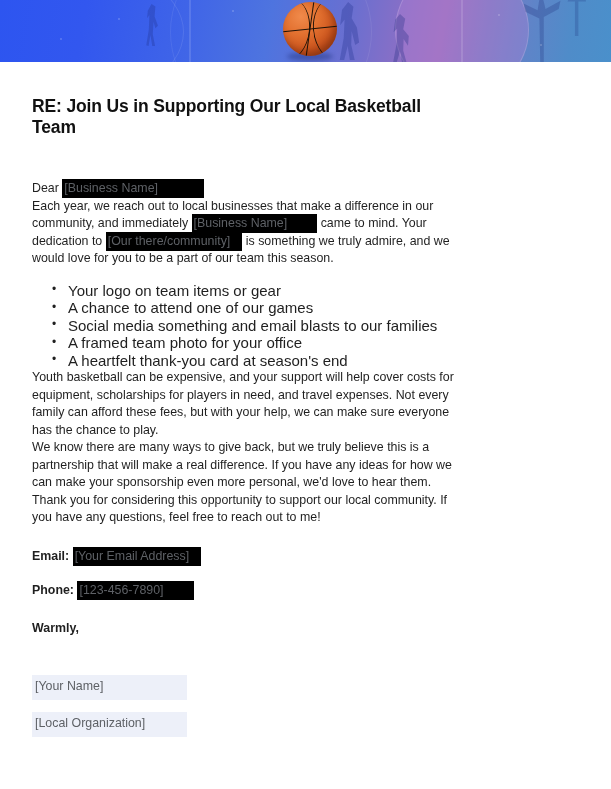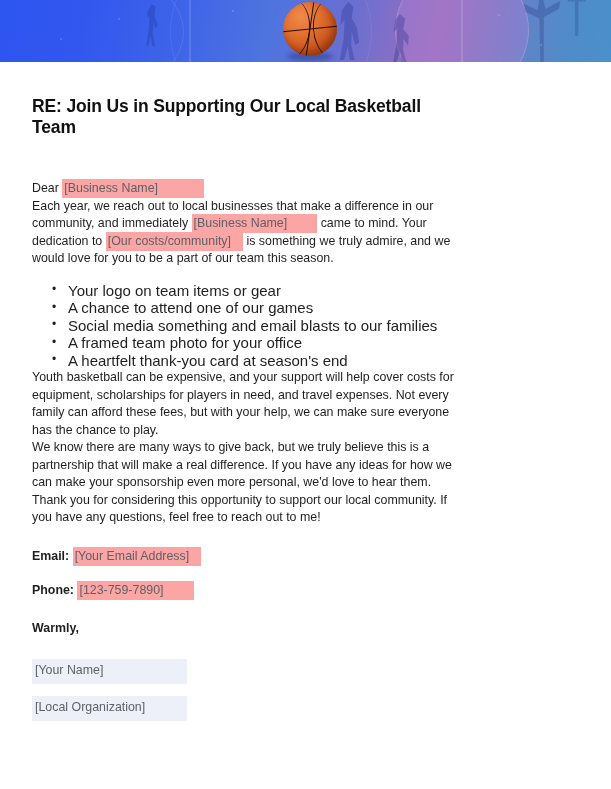--- a/index.html
+++ b/index.html
@@ -181,30 +181,30 @@
   }
   .para-3 { margin-top: 16px; }
   .para-4 { margin-top: 19px; }
   .para-5 { margin-top: 19px; }
 
   .contact-email { margin-top: 21px; }
   .contact-phone { margin-top: 17px; }
   .contact .label { font-weight: bold; }
   .signoff { margin-top: 20px; font-weight: bold; }
 
-  .sig-name { margin-top: 22px; }
+  .sig-name { margin-top: 38px; }
   .sig-org  { margin-top: 11px; }
   .sig-line {
     font-size: 12.4px;
     line-height: 17.5px;
   }
 
   
   .ph {
-    background: #fca5a5;
+    background: #000000;
     color: #5e6166;
     padding: 2px 1px 3px 2px;
   }
   .ph-pad-sm { padding-right: 12px; }
   .ph-pad-md { padding-right: 30px; }
   .ph-pad-lg { padding-right: 46px; }
   .ph-block {
     display: inline-block;
     background: #edf0f9;
     color: #5e6166;
@@ -249,42 +249,42 @@
 <div class="doc">
 
   <h1 class="title">RE: Join Us in Supporting Our Local Basketball Team</h1>
 
   <p class="salutation"><span>Dear</span>
     <span class="ph ph-pad-lg">[Business Name]</span></p>
 
   <p class="para para-1"><span>Each year, we reach out to local businesses that make a difference in our community, and immediately</span>
     <span class="ph ph-pad-md">[Business Name]</span>
     <span>came to mind. Your dedication to</span>
-    <span class="ph ph-pad-sm">[Our costs/community]</span>
+    <span class="ph ph-pad-sm">[Our there/community]</span>
     <span>is something we truly admire, and we would love for you to be a part of our team this season.</span></p>
 
 
 
   <ul class="benefits">
     <li>Your logo on team items or gear</li>
     <li>A chance to attend one of our games</li>
     <li>Social media something and email blasts to our families</li>
     <li>A framed team photo for your office</li>
     <li>A heartfelt thank-you card at season's end</li>
   </ul>
 
   <p class="para para-3">Youth basketball can be expensive, and your support will help cover costs for equipment, scholarships for players in need, and travel expenses. Not every family can afford these fees, but with your help, we can make sure everyone has the chance to play.</p>
   <p class="para para-4">We know there are many ways to give back, but we truly believe this is a partnership that will make a real difference. If you have any ideas for how we can make your sponsorship even more personal, we'd love to hear them.</p>
   <p class="para para-5">Thank you for considering this opportunity to support our local community. If you have any questions, feel free to reach out to me!</p>
 
   <p class="contact contact-email"><span class="label">Email:</span>
     <span class="ph ph-pad-sm">[Your Email Address]</span></p>
 
   <p class="contact contact-phone"><span class="label">Phone:</span>
-    <span class="ph ph-pad-md">[123-759-7890]</span></p>
+    <span class="ph ph-pad-md">[123-456-7890]</span></p>
 
   <p class="signoff">Warmly,</p>
 
   <p class="sig-line sig-name"><span class="ph-block w-name">[Your Name]</span></p>
 
   <p class="sig-line sig-org"><span class="ph-block w-org">[Local Organization]</span></p>
 
 </div>
 
 </body></html>

